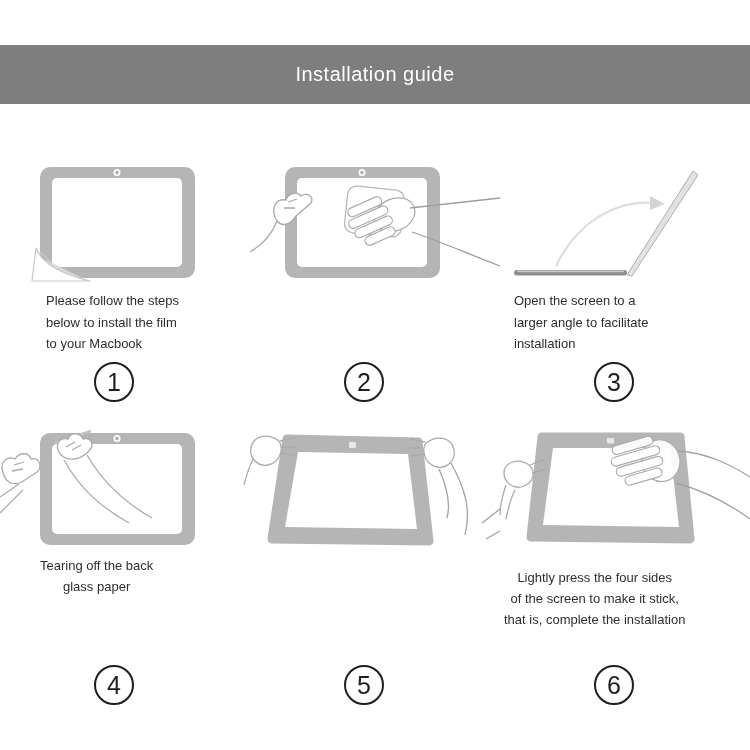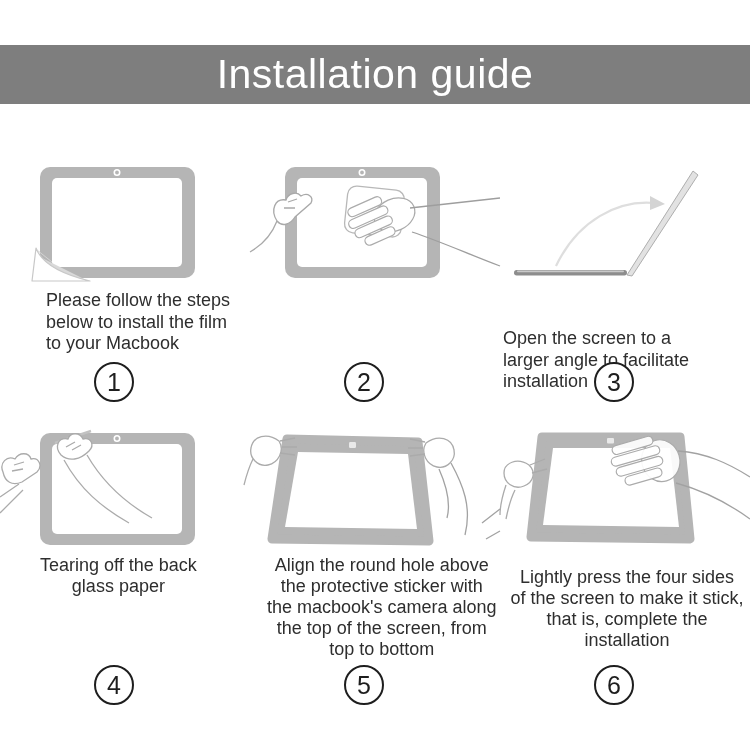--- a/index.html
+++ b/index.html
@@ -1,30 +1,30 @@
 <!DOCTYPE html>
 <html><head>
 <meta charset="utf-8">
 <style>
   html,body{margin:0;padding:0;background:#ffffff;}
   body{width:750px;height:750px;font-family:"Liberation Sans",sans-serif;}
   .page{position:relative;width:750px;height:750px;background:#ffffff;overflow:hidden;}
   .banner{position:absolute;left:0;top:45px;width:750px;height:59px;background:#7e7e7e;
           display:flex;align-items:center;justify-content:center;}
-  .banner-title{color:#ffffff;font-size:41px;letter-spacing:.5px;}
+  .banner-title{color:#ffffff;font-size:20px;letter-spacing:.5px;}
   .cell{position:absolute;width:250px;}
   .row1{top:120px;height:290px;}
   .row2{top:410px;height:310px;text-align:center;}
   .c1{left:0;} .c2{left:250px;} .c3{left:500px;}
   .illu{position:absolute;left:0;top:38px;width:250px;height:130px;overflow:visible;}
   .row2 .illu{top:15px;height:135px;}
-  .caption{position:absolute;top:170px;font-size:18px;line-height:21.5px;color:#2e2e2e;
+  .caption{position:absolute;top:170px;font-size:13px;line-height:21.5px;color:#2e2e2e;
            white-space:pre-line;}
   .row2 .caption{top:145px;line-height:21px;}
-  #step-1 .caption{left:46px;} #step-2 .caption{left:36px;} #step-3 .caption{left:3px;margin-top:38px;}
+  #step-1 .caption{left:46px;} #step-2 .caption{left:36px;} #step-3 .caption{left:14px;}
   #step-4 .caption{left:40px;} #step-5 .caption{left:17px;} #step-6 .caption{left:4px;margin-top:12px;}
   .num{position:absolute;top:242px;left:calc(50% - 31px);width:36px;height:36px;
        border:2px solid #1e1e1e;border-radius:50%;display:flex;align-items:center;
        justify-content:center;font-size:25px;color:#1e1e1e;background:#fff;}
   .row2 .num{top:255px;}
   svg{display:block;}
 </style>
 </head>
 <body>
 
@@ -131,25 +131,20 @@
       <g stroke="#ababab" stroke-width="1.3" fill="#ffffff">
         <path d="M176,18 C188,9 202,13 204,25 C206,35 197,44 187,42 C177,40 170,28 176,18 Z"></path>
         <path d="M175,17 L160,14 M173,23 L158,23 M175,29 L160,31" fill="none"></path>
       </g>
       <g stroke="#a2a2a2" stroke-width="1.3" fill="none">
         <path d="M201,38 C213,60 222,82 215,110"></path>
         <path d="M189,44 C197,62 201,78 197,93"></path>
         <path d="M232,98 L250,84 M236,114 L250,106"></path>
       </g>
     </svg>
-    <div class="caption">Align the round hole above
-the protective sticker with
-the macbook's camera along
-the top of the screen, from
-top to bottom</div>
     <div class="num">5</div>
   </div>
 
   <div class="cell row2 c3" id="step-6">
     <svg class="illu" viewBox="0 0 250 135">
       <path d="M42,12 L180,12 L190,114 L31,112 Z" fill="#b5b5b5" stroke="#b5b5b5" stroke-width="9" stroke-linejoin="round"></path>
       <path d="M53,23 L170,23 L179,102 L43,100 Z" fill="#ffffff"></path>
       <rect x="107" y="13" width="7" height="5.5" rx="1.1" fill="#e9e9e9"></rect>
       <g stroke="#ababab" stroke-width="1.2" fill="#ffffff" fill-opacity="0.92" transform="rotate(-16 145 35)">
         <ellipse cx="160" cy="40" rx="19" ry="21"></ellipse>

